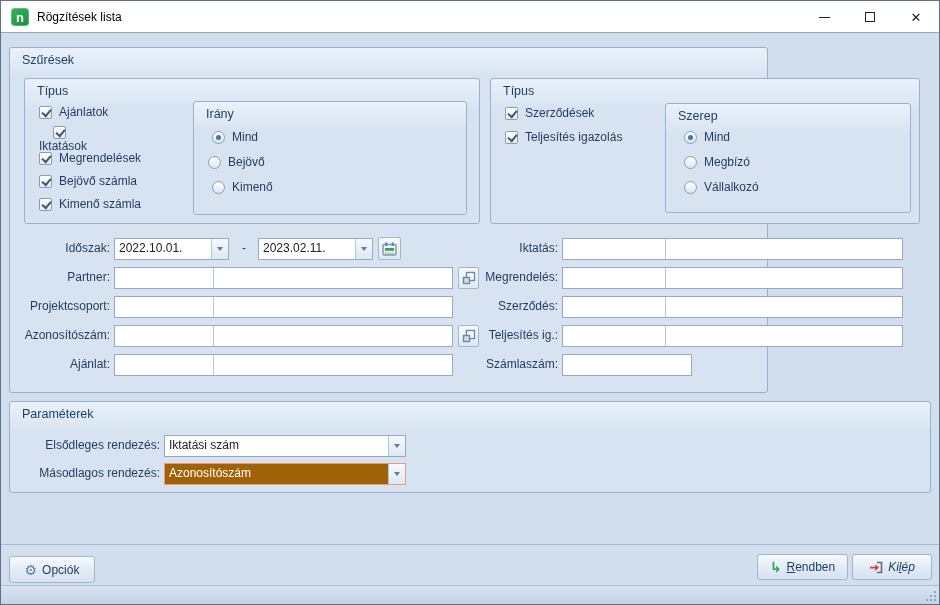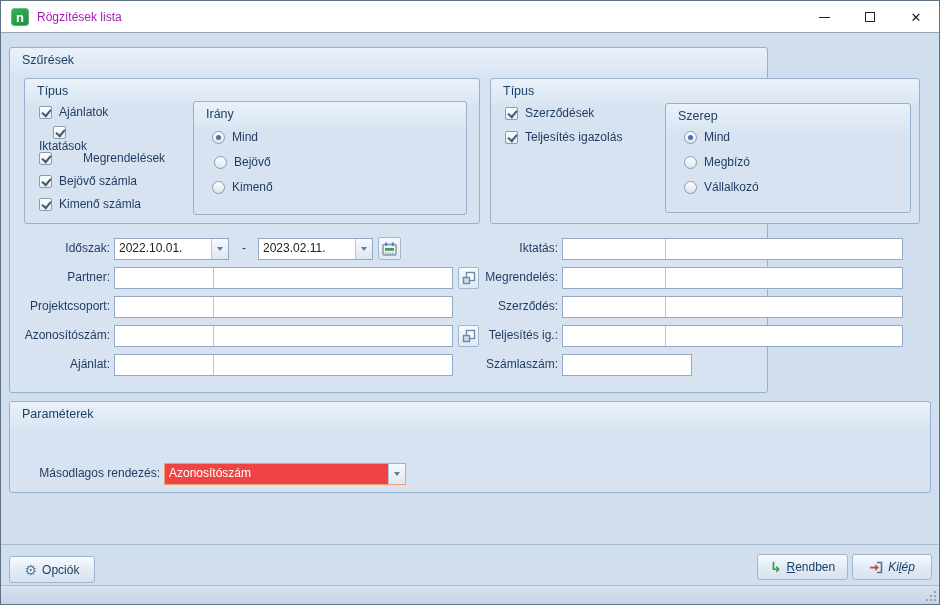--- a/index.html
+++ b/index.html
@@ -3,21 +3,21 @@
 <meta charset="utf-8">
 <style>
   html,body{margin:0;padding:0;background:#9aa7b5;}
   *{box-sizing:border-box;font-family:"Liberation Sans","DejaVu Sans",sans-serif;}
   .win{position:relative;width:940px;height:605px;background:#d1deed;border:1px solid #5f7183;overflow:hidden;}
   
   .titlebar{position:absolute;left:0;top:0;right:0;height:32px;background:#ffffff;border-bottom:1px solid #98a7b6;}
   .tb-icon{position:absolute;left:10px;top:7px;width:18px;height:18px;border-radius:4px;
     background:linear-gradient(145deg,#34b45a,#1b8f3f);color:#fff;font-weight:bold;font-size:13px;
     display:flex;align-items:center;justify-content:center;box-shadow:inset 0 0 0 1px rgba(255,255,255,.25);}
-  .tb-title{position:absolute;left:36px;top:0;height:32px;line-height:32px;font-size:12px;color:#a21caf;}
+  .tb-title{position:absolute;left:36px;top:0;height:32px;line-height:32px;font-size:12px;color:#000000;}
   .tb-btn{position:absolute;top:0;width:44px;height:32px;display:flex;align-items:center;justify-content:center;cursor:default;}
   .glyph-min{display:block;width:11px;height:1px;background:#222;}
   .glyph-max{display:block;width:10px;height:10px;border:1px solid #222;}
   .glyph-close{font-size:13px;color:#222;line-height:1;}
   
   .body{position:absolute;left:0;top:32px;right:0;bottom:0;background:#d1deed;}
   
   .group{position:absolute;border:1px solid #97b1cf;border-radius:3px;
     background:linear-gradient(180deg,#eaf1fa 0px,#dce8f4 22px,#d7e3f1 28px);}
   .gcap{position:absolute;left:12px;top:5px;font-size:12.5px;color:#1d4166;}
@@ -38,21 +38,21 @@
   .split-field input{border:none;outline:none;padding:2px 4px;font-size:12px;min-width:0;background:transparent;}
   .sf1{border-right:1px solid #b7c5d6 !important;}
   .single-field{position:absolute;top:0;height:22px;border:1px solid #93a9c4;background:#fff;padding:2px 4px;font-size:12px;outline:none;}
   
   .combo{position:absolute;top:0;height:22px;display:flex;border:1px solid #93a9c4;background:#fff;}
   .combo-value{flex:1;padding:2px 4px;font-size:12px;color:#222;white-space:nowrap;overflow:hidden;}
   .combo-btn{width:17px;flex:none;background:linear-gradient(#f6f9fd,#dde8f3);border-left:1px solid #b7c5d6;
     display:flex;align-items:center;justify-content:center;cursor:default;}
   .arrow-down{width:0;height:0;border-left:3.5px solid transparent;border-right:3.5px solid transparent;border-top:4px solid #5e7c9e;}
   .combo.focused{border:1px solid #ef9c70;}
-  .combo.focused .combo-value{background:#ef4444;color:#fff;}
+  .combo.focused .combo-value{background:#a16207;color:#fff;}
   
   .icon-btn{position:absolute;border:1px solid #9fb6cf;border-radius:2px;
     background:linear-gradient(#f7fafd,#dfe9f4);display:flex;align-items:center;justify-content:center;cursor:default;}
   
   .footer-sep{position:absolute;left:0;right:0;top:511px;height:1px;background:#a9bbce;}
   .btn{position:absolute;border:1px solid #9fb6cf;border-radius:3px;font-size:12px;color:#1c3f66;
     background:linear-gradient(#f7fafd,#e4edf6 45%,#d7e2ef);display:flex;align-items:center;justify-content:center;gap:5px;cursor:default;}
   .mnemonic{text-decoration:underline;}
   .gear{font-size:14px;color:#5d7ca6;line-height:1;}
   .ok-arrow{font-size:14px;font-weight:bold;color:#2ca44e;line-height:1;}
@@ -89,40 +89,40 @@
       <div class="group" style="left:14px;top:30px;width:456px;height:146px;">
         <div class="gcap">Típus</div>
         <div class="check-row" style="left:14px;top:24px;">
           <span class="checkbox on"></span>
           <span class="ctl-label">Ajánlatok</span>
         </div>
         <div class="check-row" style="left:14px;top:47px;flex-direction:column;">
           <span class="checkbox on"></span>
           <span class="ctl-label">Iktatások</span>
         </div>
-        <div class="check-row" style="left:14px;top:70px;gap:24px;">
+        <div class="check-row" style="left:14px;top:70px;">
           <span class="checkbox on"></span>
           <span class="ctl-label">Megrendelések</span>
         </div>
         <div class="check-row" style="left:14px;top:93px;">
           <span class="checkbox on"></span>
           <span class="ctl-label">Bejövő számla</span>
         </div>
         <div class="check-row" style="left:14px;top:116px;">
           <span class="checkbox on"></span>
           <span class="ctl-label">Kimenő számla</span>
         </div>
 
         <div class="group" style="left:168px;top:22px;width:274px;height:114px;">
           <div class="gcap">Irány</div>
           <div class="radio-row" style="left:18px;top:26px;">
             <span class="radio on"></span>
             <span class="ctl-label">Mind</span>
           </div>
-          <div class="radio-row" style="left:20px;top:51px;justify-content:center;">
+          <div class="radio-row" style="left:14px;top:51px;justify-content:center;">
             <span class="radio"></span>
             <span class="ctl-label">Bejövő</span>
           </div>
           <div class="radio-row" style="left:18px;top:76px;">
             <span class="radio"></span>
             <span class="ctl-label">Kimenő</span>
           </div>
         </div>
       </div>
 
@@ -257,20 +257,29 @@
       </div>
       <div class="frow" style="top:306px;">
         <span class="flabel" style="left:440px;width:108px;">Számlaszám:</span>
         <input class="single-field" style="left: 552px; width: 130px;" value="">
       </div>
     </div>
 
     <div class="group" style="left:8px;top:368px;width:922px;height:92px;">
       <div class="gcap">Paraméterek</div>
 
+      <div class="frow" style="top:33px;">
+        <span class="flabel" style="left:0;width:150px;">Elsődleges rendezés:</span>
+        <div class="combo" style="left:154px;width:242px;">
+          <div class="combo-value">Iktatási szám</div>
+          <div class="combo-btn">
+              <span class="arrow-down"></span>
+            </div>
+        </div>
+      </div>
 
       <div class="frow" style="top:61px;">
         <span class="flabel" style="left:0;width:150px;">Másodlagos rendezés:</span>
         <div class="combo focused" style="left:154px;width:242px;">
           <div class="combo-value">Azonosítószám</div>
           <div class="combo-btn">
               <span class="arrow-down"></span>
             </div>
         </div>
       </div>

